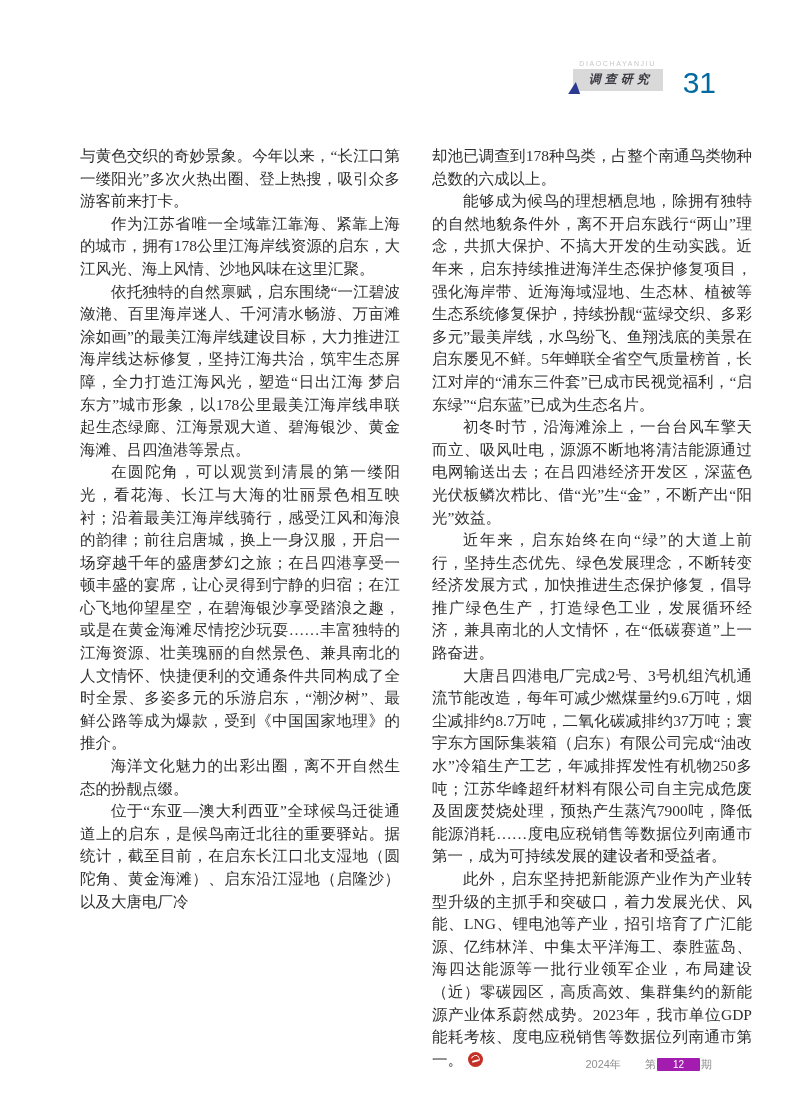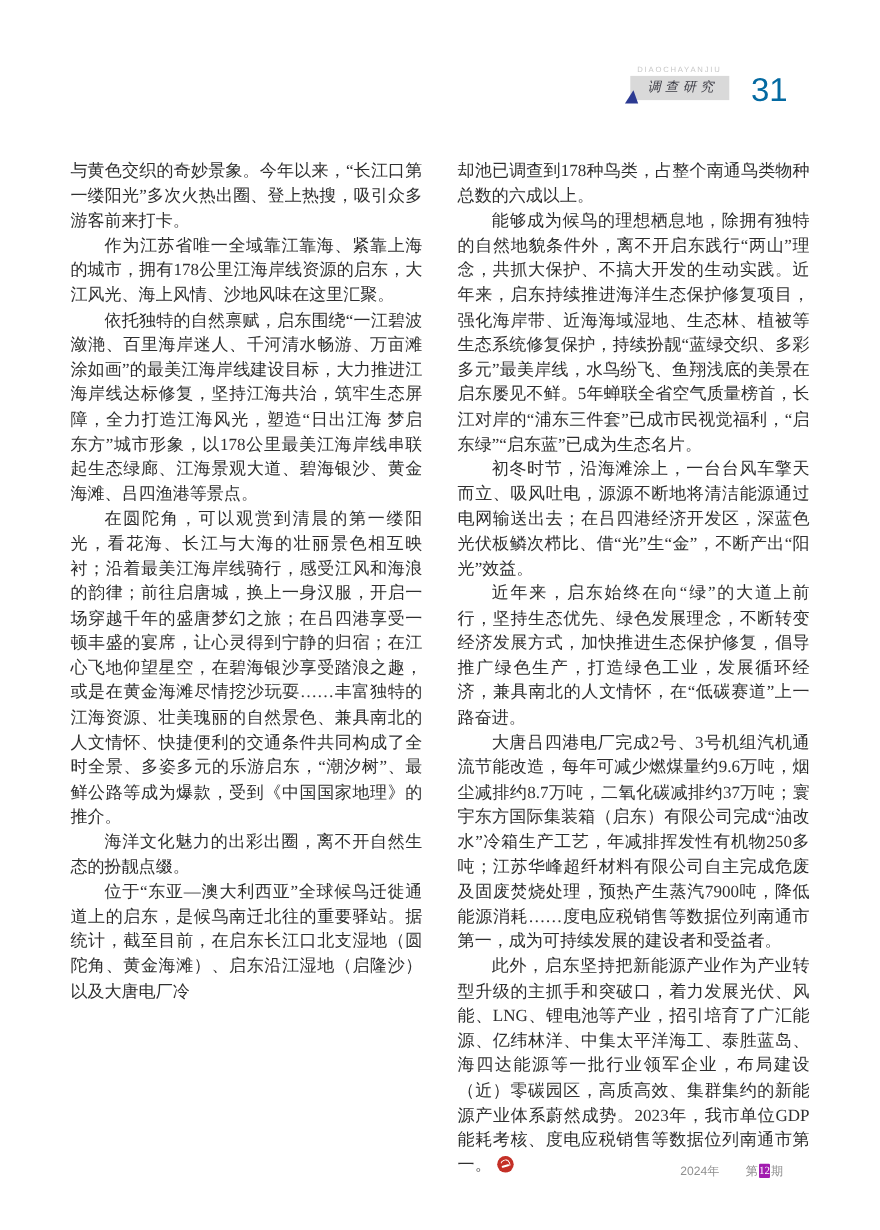--- a/index.html
+++ b/index.html
@@ -18,40 +18,40 @@
   .banner-wrap{text-align:center;}
   .journal-code{
     font-family:"Liberation Sans","DejaVu Sans",sans-serif;
     font-size:7px;letter-spacing:1.6px;color:#c7c7c7;
     margin-bottom:2px;white-space:nowrap;
   }
   .banner{
     position:relative;
     background:#d9d9d9;
     padding:2px 10px 3px 16px;
-    font-style:italic;font-weight:normal;
+    font-style:italic;font-weight:bold;
     font-size:12px;letter-spacing:4px;color:#3b3b44;
     white-space:nowrap;
   }
   .banner-triangle{
     position:absolute;left:-4px;bottom:-3px;
     width:0;height:0;
     border-left:6px solid transparent;
     border-right:6px solid transparent;
     border-bottom:12px solid #2c3a92;
     transform:skewX(-8deg);
   }
   .pagenum{
     font-family:"Liberation Sans","DejaVu Sans",sans-serif;
     font-size:30px;line-height:26px;color:#0369a1;
     margin-bottom:-5px;
   }
   
   .content{
-    position:absolute;top:145px;left:64px;
+    position:absolute;top:145px;left:80px;
     width:672px;
     display:flex;gap:32px;
   }
   .col{width:328px;}
   .para{
     margin:0;
     font-size:15.5px;
     line-height:22.6px;
     color:#2f2f2f;
     text-align:justify;
@@ -81,21 +81,21 @@
     position:absolute;top:1057px;right:88px;
     font-family:"Liberation Sans","DejaVu Sans",sans-serif;
     font-size:11px;color:#8f8f8f;
     display:flex;align-items:center;gap:24px;
   }
   .issue{display:flex;align-items:center;gap:1px;}
   .issue-box{
     display:inline-block;
     background:#a21caf;color:#ffffff;
     font-size:10px;line-height:13px;
-    padding:0 0;border-radius:1px;font-family:Liberation Serif, serif;
+    padding:0 16px;border-radius:1px;
   }
 </style>
 </head>
 <body>
 
 <div class="page">
 
   <div class="header">
     <div class="banner-wrap">
       <div class="journal-code">DIAOCHAYANJIU</div>

